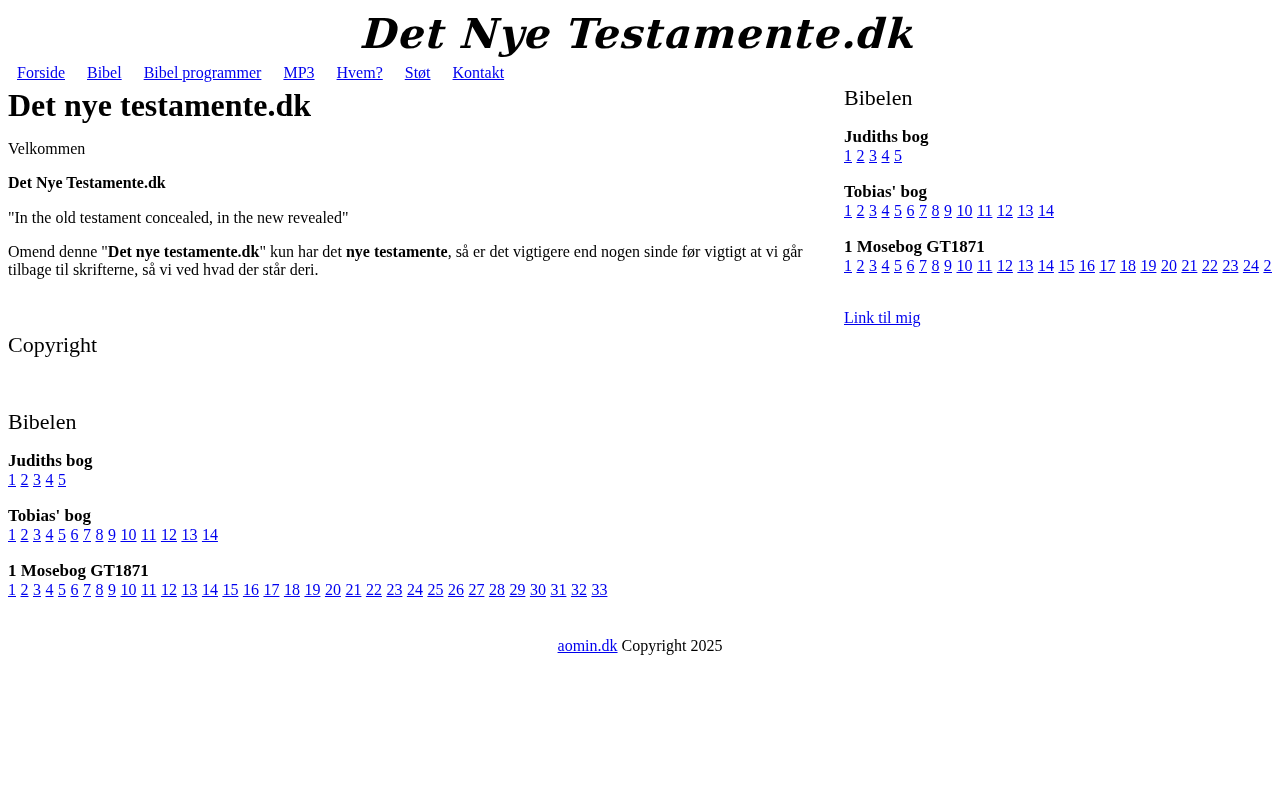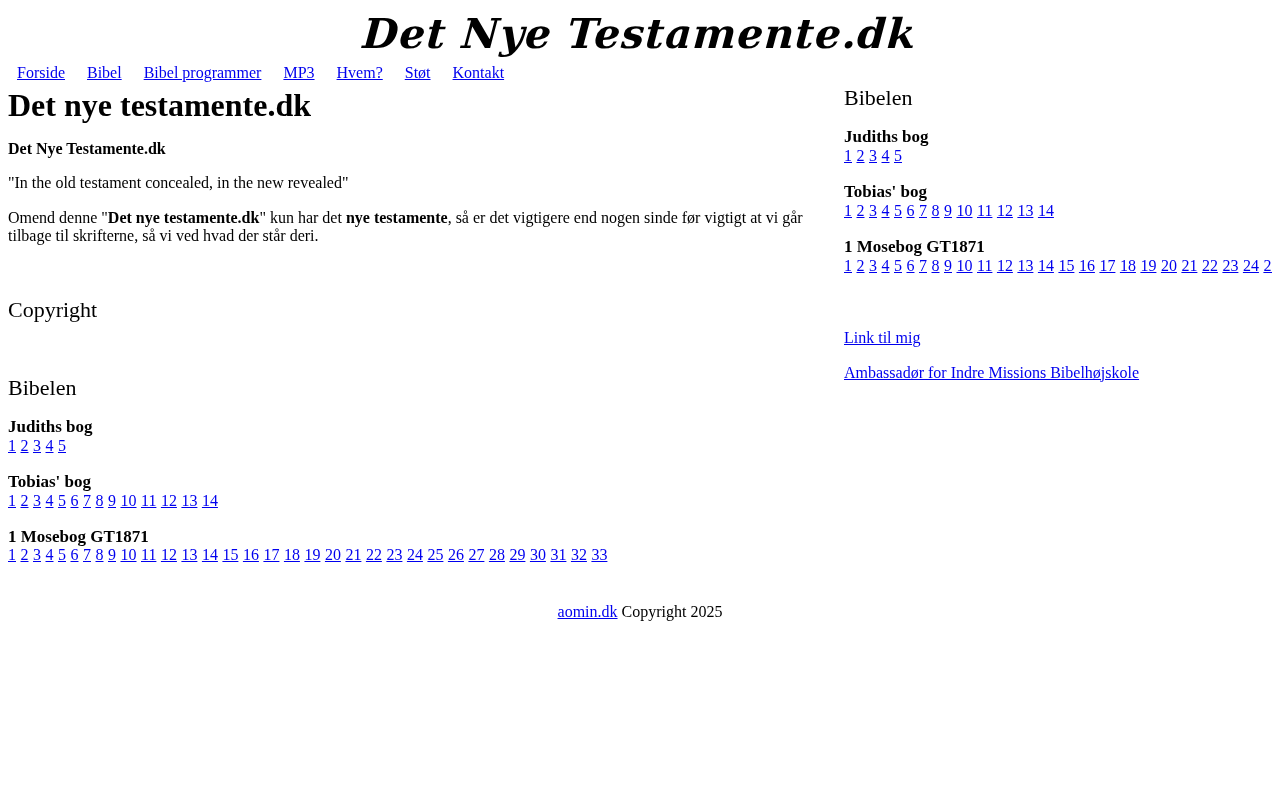--- a/index.html
+++ b/index.html
@@ -46,21 +46,21 @@
   .bold-head { font-weight: normal; font-size: 22px; }
   .section-gap { margin-top: 52px; }
 
   
   .book { margin-top: 17px; }
   .book b { font-size: 17px; }
   .nums a { margin-right: 4.5px; }
   .sidebar .nums { word-spacing: -1px; }
 
   .sidebar > p:first-child { margin-top: 3px; }
-  .sidebar-extra { margin-top: 54px; }
+  .sidebar-extra { margin-top: 34px; }
 
   
   .footer { text-align: center; margin-top: 38px; }
 </style>
 </head>
 <body>
 
 <div class="header">
   <div class="logo">Det Nye Testamente.dk</div>
   <div class="nav">
@@ -72,20 +72,21 @@
     <a href="#">Støt</a>
     <a href="#">Kontakt</a>
   </div>
 </div>
 
 <div class="content">
 
   <div class="main-col">
     <h1 class="page-title">Det nye testamente.dk</h1>
 
+    <p>Velkommen</p>
 
     <p><b>Det Nye Testamente.dk</b></p>
 
     <p>"In the old testament concealed, in the new revealed"</p>
 
     <p><span>Omend denne "</span><b>Det nye testamente.dk</b><span>" kun har det </span><b>nye testamente</b><span>, så er det vigtigere end nogen sinde før vigtigt at vi går tilbage til skrifterne, så vi ved hvad der står deri.</span></p>
 
 
     <p class="section-gap"><b class="bold-head">Copyright</b></p>
 
@@ -103,20 +104,19 @@
     <p><b class="bold-head">Bibelen</b></p>
 
     <p class="book"><b>Judiths bog</b><br><span class="nums"><a href="#">1</a><a href="#">2</a><a href="#">3</a><a href="#">4</a><a href="#">5</a></span></p>
 
     <p class="book"><b>Tobias' bog</b><br><span class="nums"><a href="#">1</a><a href="#">2</a><a href="#">3</a><a href="#">4</a><a href="#">5</a><a href="#">6</a><a href="#">7</a><a href="#">8</a><a href="#">9</a><a href="#">10</a><a href="#">11</a><a href="#">12</a><a href="#">13</a><a href="#">14</a></span></p>
 
     <p class="book"><b>1 Mosebog GT1871</b><br><span class="nums"><a href="#">1</a><a href="#">2</a><a href="#">3</a><a href="#">4</a><a href="#">5</a><a href="#">6</a><a href="#">7</a><a href="#">8</a><a href="#">9</a><a href="#">10</a><a href="#">11</a><a href="#">12</a><a href="#">13</a><a href="#">14</a><a href="#">15</a><a href="#">16</a><a href="#">17</a><a href="#">18</a><a href="#">19</a><a href="#">20</a><a href="#">21</a><a href="#">22</a><a href="#">23</a><a href="#">24</a><a href="#">25</a></span></p>
 
     <p class="sidebar-extra"><a href="#">Link til mig</a></p>
 
-    <p><a href="#">Ambassadør for Indre Missions Bibelhøjskole</a></p>
   </div>
 
 </div>
 
 <div class="footer">
   <a href="#">aomin.dk</a><span> Copyright 2025</span>
 </div>
 
 </body></html>

